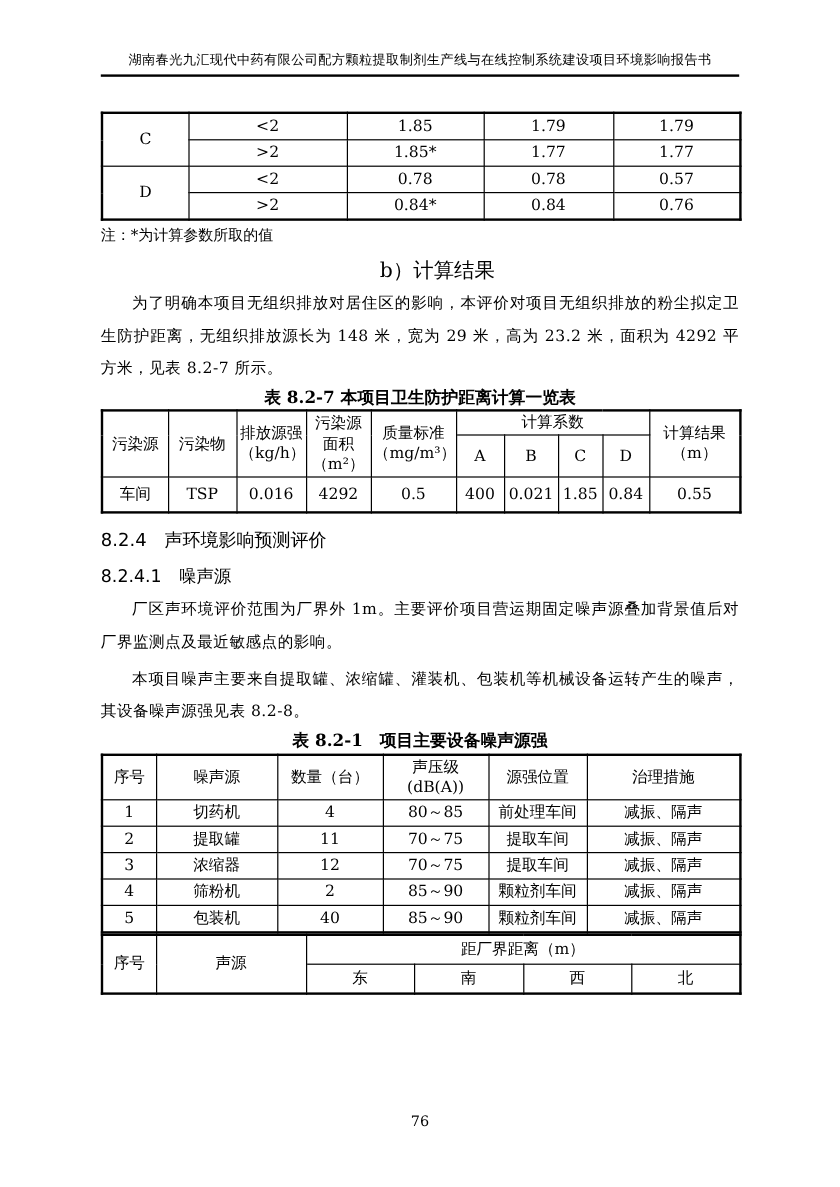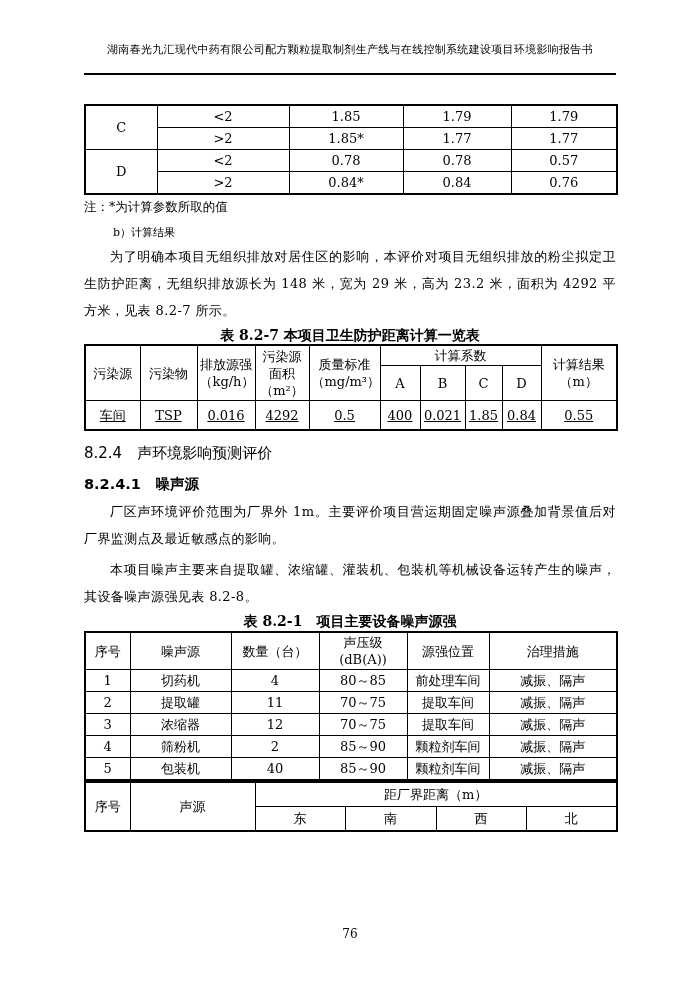--- a/index.html
+++ b/index.html
@@ -4,49 +4,49 @@
 <style>
   html,body{margin:0;padding:0;background:#ffffff;}
   body{
     width:700px;height:989px;
     font-family:"DejaVu Serif","Liberation Serif",serif;
     color:#000;
   }
   .page{position:relative;width:700px;height:989px;background:#fff;overflow:hidden;}
   .header{margin:42px 84px 0;text-align:center;}
   .header-inner{
-    display:block;border-bottom:2px solid #000;padding-bottom:16px;
+    display:block;border-bottom:2px solid #000;padding-bottom:5px;
     font-size:11px;letter-spacing:.3px;white-space:nowrap;
   }
   .content{margin:0 84px;width:532px;}
 
   table.tbl{border-collapse:collapse;table-layout:fixed;width:532px;border:2px solid #000;}
   table.tbl td{
     border:1px solid #000;text-align:center;vertical-align:middle;
     font-size:13px;padding:1px 2px;line-height:17px;white-space:pre-line;
     overflow:hidden;
   }
 
   .cd-table{margin-top:29px;}
   .cd-table td{height:19px;}
 
   .note{font-size:12.5px;margin-top:4px;}
-  .sub-heading{font-size:11px;margin-top:9px;padding-left:29px;}
+  .sub-heading{font-size:17px;margin-top:9px;padding-left:29px;text-align:center;}
   .para{font-size:13px;line-height:27px;text-align:justify;text-indent:2em;margin:3px 0 0 0;letter-spacing:.4px;}
   .para-gap{margin-top:17px;}
   .caption{text-align:center;font-weight:bold;font-size:14px;margin-top:2px;line-height:18px;}
   .caption-gap{margin-top:14px;}
 
   .h3{font-family:"DejaVu Sans","Liberation Sans",sans-serif;font-size:15px;font-weight:normal;margin-top:12px;line-height:21px;}
-  .h4{font-family:"DejaVu Sans","Liberation Sans",sans-serif;font-size:14.5px;font-weight:bold;margin-top:10px;line-height:21px;}
+  .h4{font-family:"DejaVu Sans","Liberation Sans",sans-serif;font-size:14.5px;font-weight:normal;margin-top:10px;line-height:21px;}
 
   .t827 td{font-size:12.5px;line-height:15px;}
   .t827 .coef-label-row td{height:17px;}
   .t827 .abcd-row td{height:32px;}
-  .t827 .data-row td{height:26px;font-size:13px;text-decoration:underline;}
+  .t827 .data-row td{height:26px;font-size:13px;}
 
   .t828{margin-top:1px;}
   .t828 td{height:19px;}
 
   .t829 td{height:21px;}
 
   .footer{position:absolute;left:0;bottom:48px;width:700px;text-align:center;font-size:12px;}
 </style>
 </head>
 <body>

